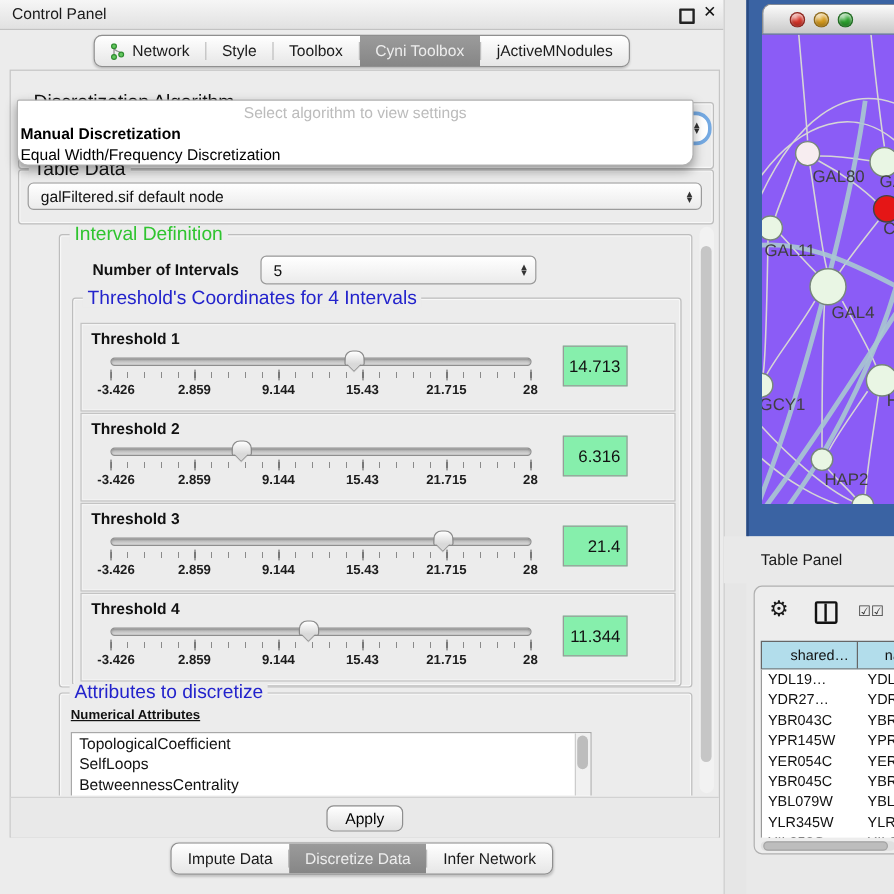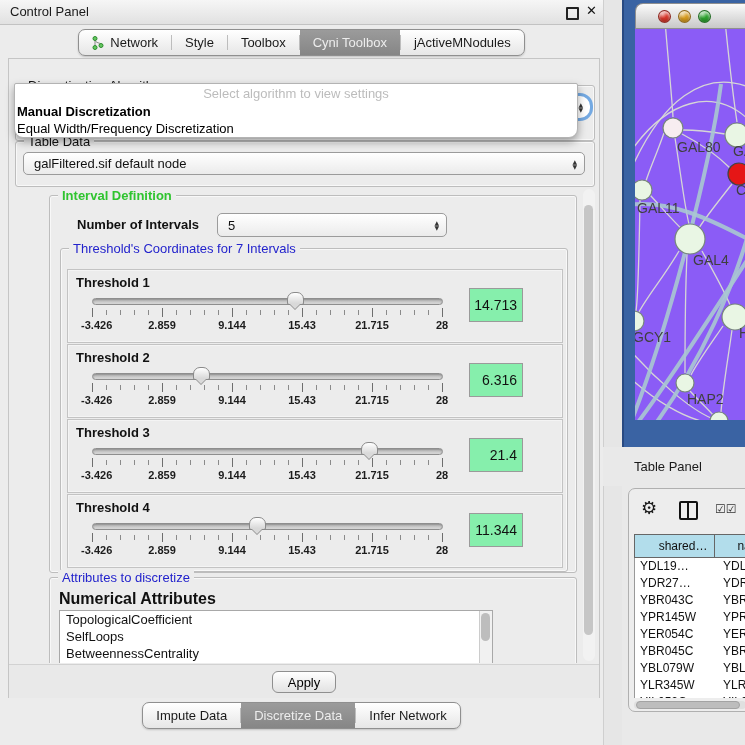--- a/index.html
+++ b/index.html
@@ -22,22 +22,22 @@
      border:1px solid #8f8f8f;border-radius:7px;overflow:hidden;box-shadow:0 1px 2px rgba(0,0,0,.18);}
   .seg{display:flex;align-items:center;gap:6px;padding:0 13px;font-size:13px;color:#1a1a1a;cursor:default;}
   .seg.sel{background:linear-gradient(#9b9b9b,#868686);color:#ededed;}
   .seg-div{width:1px;background:#bdbdbd;margin:5px 0;}
 
   #content{position:absolute;left:8px;top:58px;width:592px;height:640px;background:#ececec;
      border:1px solid #c5c5c5;box-sizing:border-box;}
 
   .group{position:absolute;border:1px solid #bdbdbd;border-radius:3px;
      box-shadow:inset 0 0 0 1px rgba(255,255,255,.65);}
-  .gtitle{position:absolute;top:-8px;left:8px;background:#ececec;padding:0 4px;font-size:13px;line-height:15px;white-space:nowrap;}
-  .gtitle.green{color:#2fc42f;font-weight:bold;}
+  .gtitle{position:absolute;top:-8px;left:8px;background:#ececec;padding:0 4px;font-size:16px;line-height:15px;white-space:nowrap;}
+  .gtitle.green{color:#2fc42f;}
   .gtitle.blue{color:#2323cc;}
 
   .combo{position:absolute;background:linear-gradient(#ffffff,#ebebeb);border:1px solid #9b9b9b;border-radius:5px;
      font-size:13px;display:flex;align-items:center;padding:0 24px 0 10px;box-sizing:border-box;}
   .arrows{position:absolute;right:7px;top:50%;transform:translateY(-50%);display:flex;flex-direction:column;
      font-size:6px;line-height:5px;color:#333;text-align:center;}
 
   
   #algo-group{left:6px;top:26px;width:578px;height:54px;}
   #algo-focus-combo{position:absolute;left:548px;top:34px;width:36px;height:28px;background:#fff;
@@ -71,21 +71,21 @@
   .minor-ticks{position:absolute;left:24px;top:40px;width:352px;height:5px;
      background:repeating-linear-gradient(to right,#8a8a8a 0 1px,transparent 1px 14px);}
   .major-ticks{position:absolute;inset:0;pointer-events:none;}
   .majtick{position:absolute;top:38px;width:1px;height:9px;background:#6e6e6e;}
   .ticklabel{position:absolute;top:49px;transform:translateX(-50%);font-size:11px;font-weight:bold;color:#1c1c1c;white-space:nowrap;}
   .ticklabel.first{transform:translateX(-35%);}
   .th-value{position:absolute;left:401px;top:18px;width:54px;height:34px;background:#86efac;border:1px solid #9a9a9a;
      font-size:14px;display:flex;align-items:center;justify-content:flex-end;padding-right:5px;box-sizing:border-box;}
 
   #attrs-group{left:34px;top:390px;width:526px;height:92px;}
-  #attrs-heading{position:absolute;left:9px;top:12px;font-weight:bold;font-size:16px;}
+  #attrs-heading{position:absolute;left:9px;top:12px;font-weight:bold;font-size:11px;text-decoration:underline;}
   #attrs-list{position:absolute;left:9px;top:32px;width:432px;height:56px;background:#fff;border:1px solid #a8a8a8;overflow:hidden;}
   .attr-item{line-height:17px;padding-left:6px;font-size:13px;white-space:nowrap;}
   #attrs-scrollbar{position:absolute;right:0;top:0;width:12px;height:56px;background:#f1f1f1;border-left:1px solid #ccc;}
   #attrs-scrollbar .sb-thumb{position:absolute;left:1px;top:2px;width:9px;height:28px;background:#bdbdbd;border-radius:5px;}
 
   #cp-vscrollbar{position:absolute;left:574px;top:130px;width:12px;height:472px;background:#f2f2f2;border-radius:6px;}
   #cp-vscrollbar .sb-thumb{position:absolute;left:1px;top:16px;width:9px;height:430px;background:#c6c6c6;border-radius:5px;}
 
   #applybar{position:absolute;left:0;top:605px;width:590px;height:33px;background:#e9e9e9;border-top:1px solid #d2d2d2;}
   #apply-button{position:absolute;left:50%;transform:translateX(-50%);top:6px;width:64px;height:22px;
@@ -198,21 +198,21 @@
           <span class="gtitle green">Interval Definition</span>
           <span id="num-intervals-label">Number of Intervals</span>
           <div class="combo" id="num-intervals-spinner">
             <span>5</span>
             <span class="arrows icon-font">
                 <span>▲</span>
                 <span>▼</span>
               </span>
           </div>
           <div class="group" id="thresholds-group">
-            <span class="gtitle blue">Threshold's Coordinates for 7 Intervals</span>
+            <span class="gtitle blue">Threshold's Coordinates for 4 Intervals</span>
           <div class="thpanel" style="top: 20px;">
     <div class="th-label">Threshold 1</div>
     <div class="track"></div>
     <div class="minor-ticks"></div>
     <div class="major-ticks">
                   <div class="majtick" style="left: 24px;"></div>
                   <div class="ticklabel first" style="left: 24px;">-3.426</div>
                   <div class="majtick" style="left: 94px;"></div>
                   <div class="ticklabel" style="left: 94px;">2.859</div>
                   <div class="majtick" style="left: 164px;"></div>

